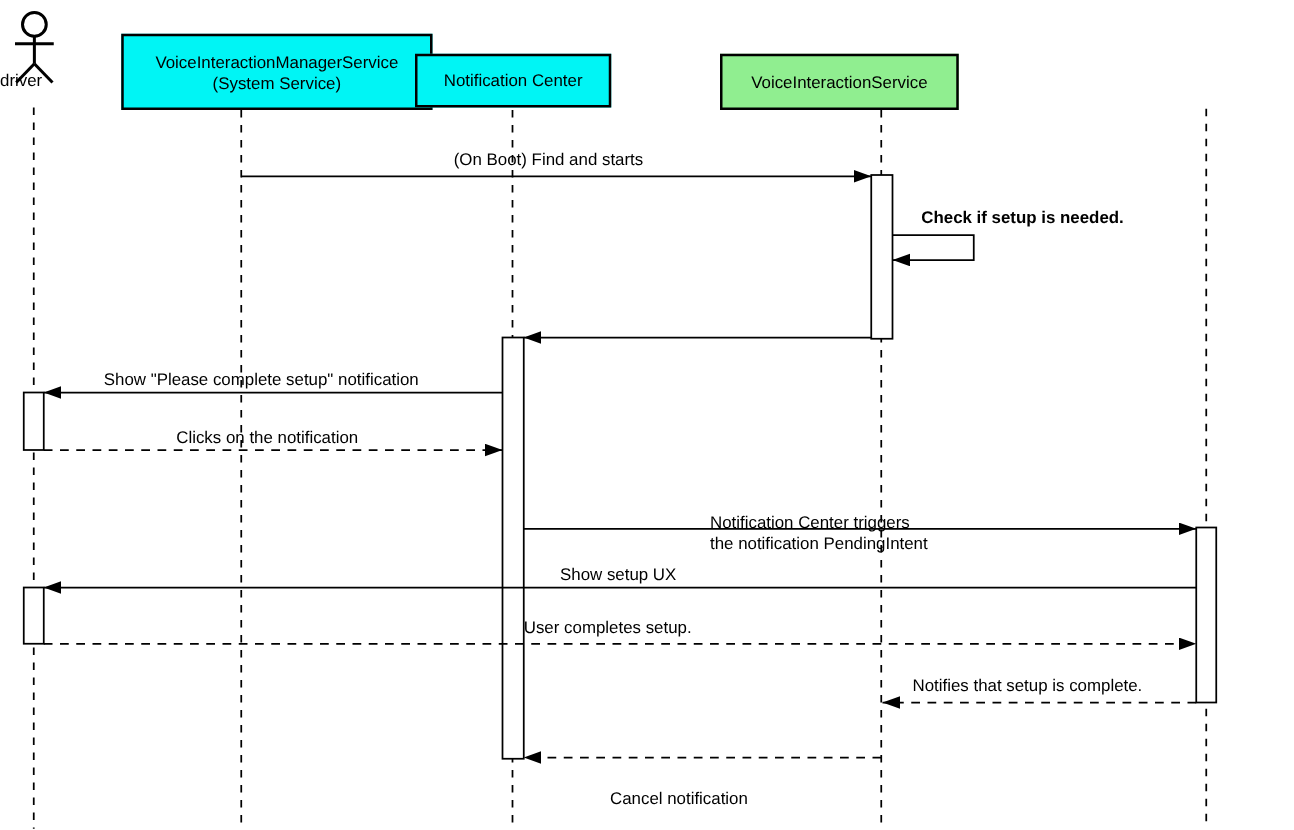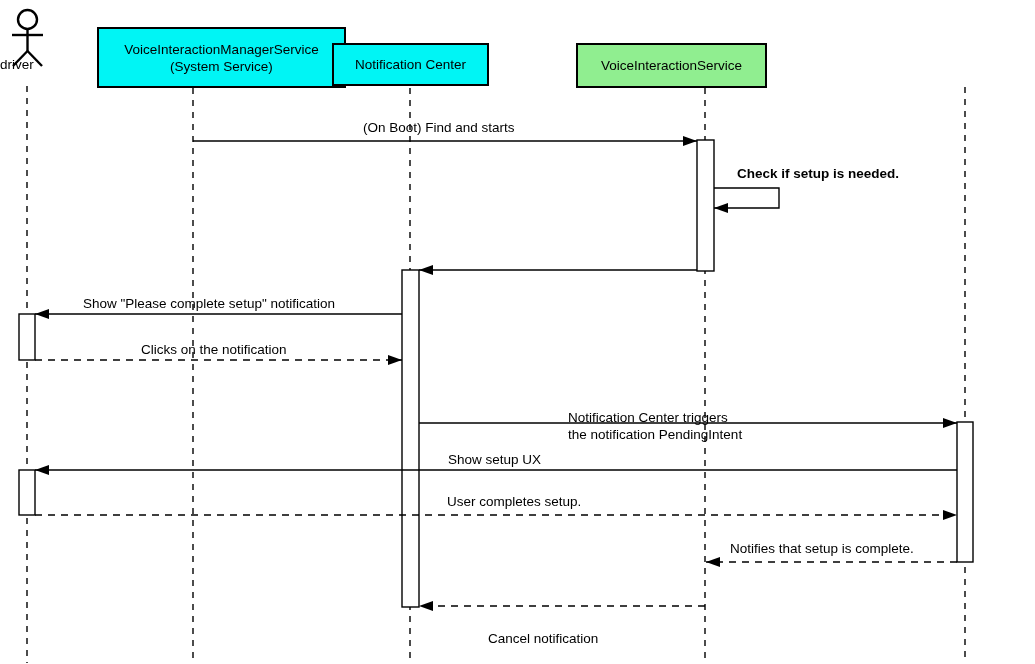--- a/index.html
+++ b/index.html
@@ -38,21 +38,21 @@
     white-space: pre-line;
   }
   .nowrap { white-space: nowrap; }
   .m1  { left: 363px; top: 120px; }
   .m2  { left: 737px; top: 166px; font-weight: bold; }
   .m3  { left: 441px; top: 234px; }
   .m4  { left: 83px;  top: 296px; }
   .m5  { left: 141px; top: 342px; }
   .m6  { left: 568px; top: 388px; margin-top: 22px; }
   .m7  { left: 448px; top: 452px; }
-  .m8  { left: 419px; top: 494px; padding-left: 28px; }
+  .m8  { left: 419px; top: 494px; }
   .m9  { left: 730px; top: 541px; text-align: right; }
   .m10 { left: 488px; top: 587px; margin-top: 44px; }
   .actor-label {
     position: absolute;
     left: 0; top: 57px; width: 55px;
     text-align: left;
     font-size: 13.5px;
   }
 </style>
 </head>

